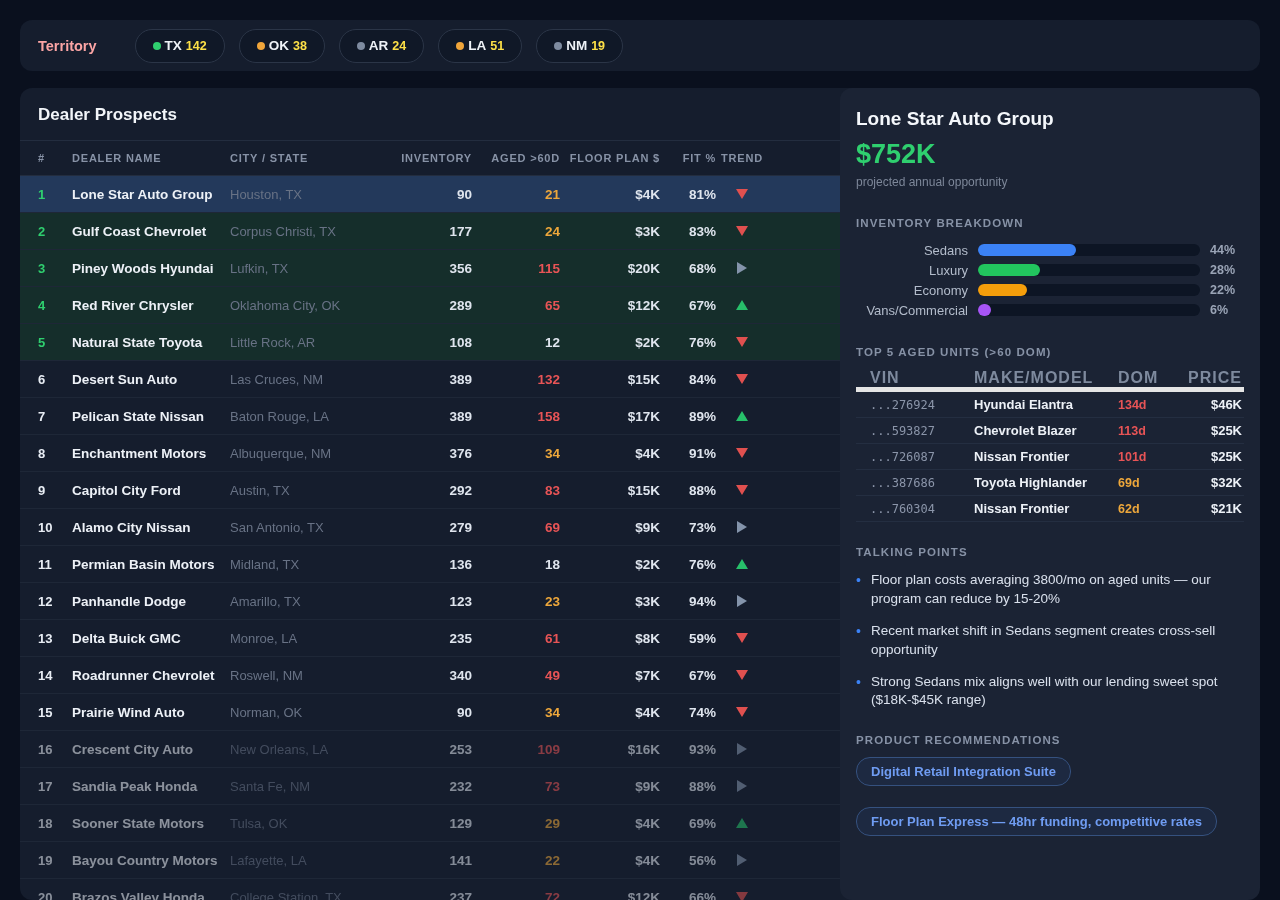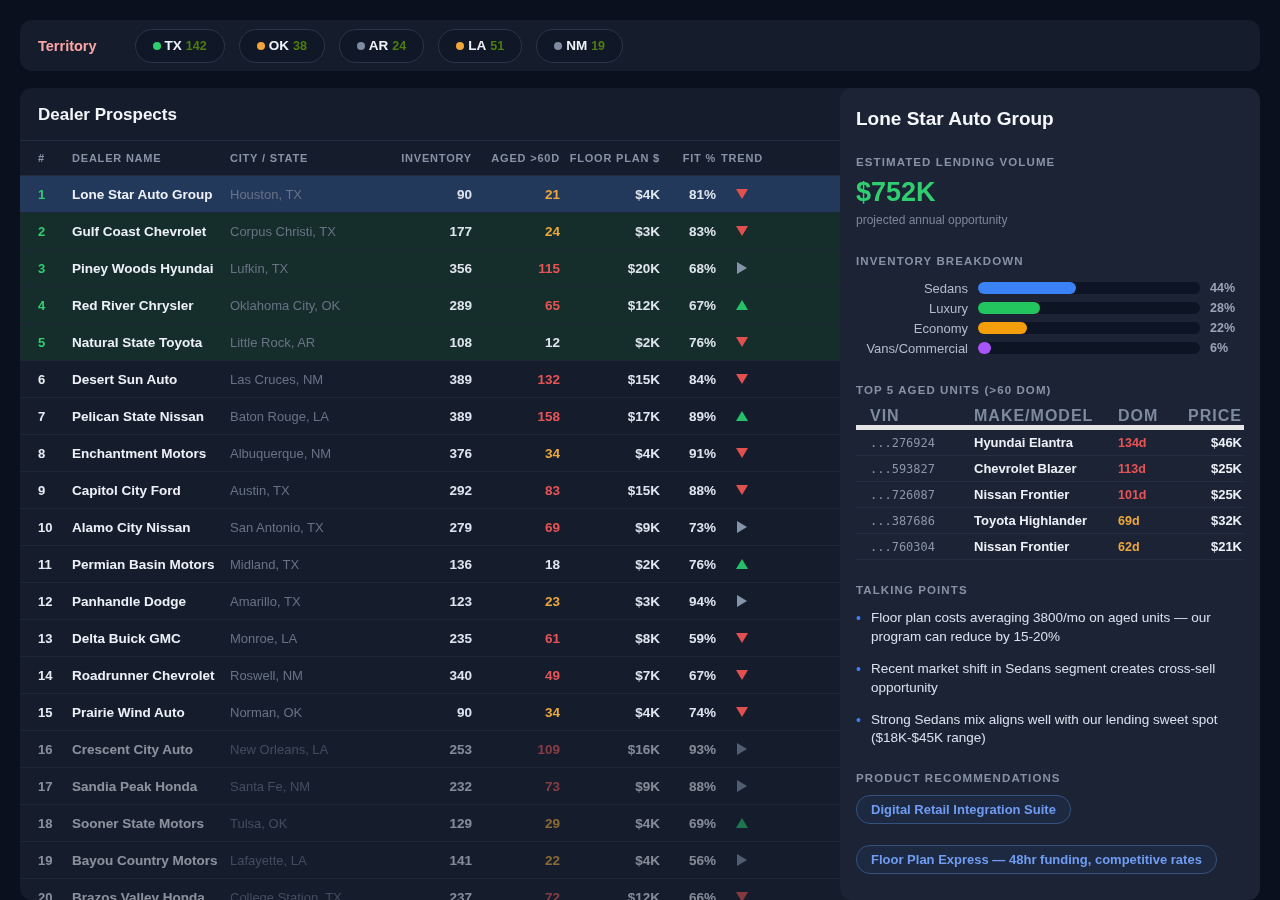--- a/index.html
+++ b/index.html
@@ -16,21 +16,21 @@
     background:#151d2d; border-radius:12px;
     display:flex; align-items:center; padding:0 18px; gap:14px;
   }
   .topbar-label { color:#fca5a5; font-size:14.5px; font-weight:700; margin-right:24px;text-align:right; }
   .pill {
     display:flex; align-items:center; gap:4px; height:34px; padding:0 17px;
     border-radius:999px; background:#101827; border:1px solid #2b3547; cursor:pointer;
   }
   .dot { width:8px; height:8px; border-radius:50%; flex:0 0 auto; }
   .pill-state { color:#eef2f7; font-weight:700; font-size:13.5px; }
-  .pill-count { color:#4d7c0f; font-size:12.5px; font-weight:600; }
+  .pill-count { color:#fde047; font-size:12.5px; font-weight:600; }
 
   
   .table-card {
     position:absolute; left:20px; top:88px; width:952px; height:812px;
     background:#151d2d; border-radius:12px; overflow:hidden;
   }
   .card-head { display:flex; justify-content:space-between; align-items:center; padding:15px 18px 13px; }
   .card-title { color:#f2f5f9; font-size:17px; font-weight:700; }
   .badge { background:#4c1d95; color:#fff; font-size:12px; font-weight:700; padding:5px 13px; border-radius:999px; }
 
@@ -424,21 +424,20 @@
           <div class="tri tri-down"></div>
         </div>
         <div class="score r">59</div>
       </div>
     </div>
 </div>
 
 <div class="detail-card">
   <div class="d-title">Lone Star Auto Group</div>
 
-  <div class="sec-head lending-head">ESTIMATED LENDING VOLUME</div>
   <div class="lending-value">$752K</div>
   <div class="lending-cap">projected annual opportunity</div>
 
   <div class="sec-head ib-head">INVENTORY BREAKDOWN</div>
   <div class="breakdown" id="breakdown">
       <div class="bd-row">
         <div class="bd-label">Sedans</div>
         <div class="bd-track">
           <div class="bd-fill" style="width: 44%; background: rgb(59, 130, 246);"></div>
         </div>

